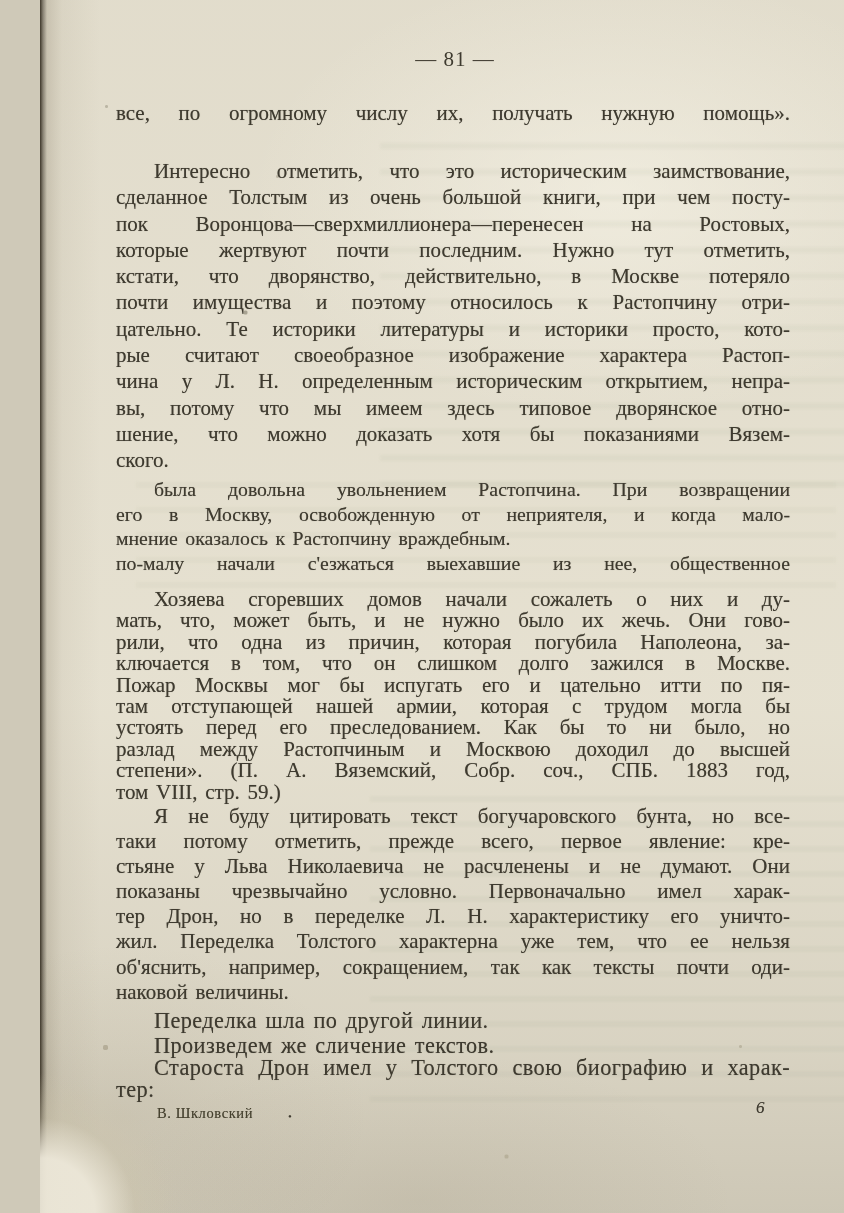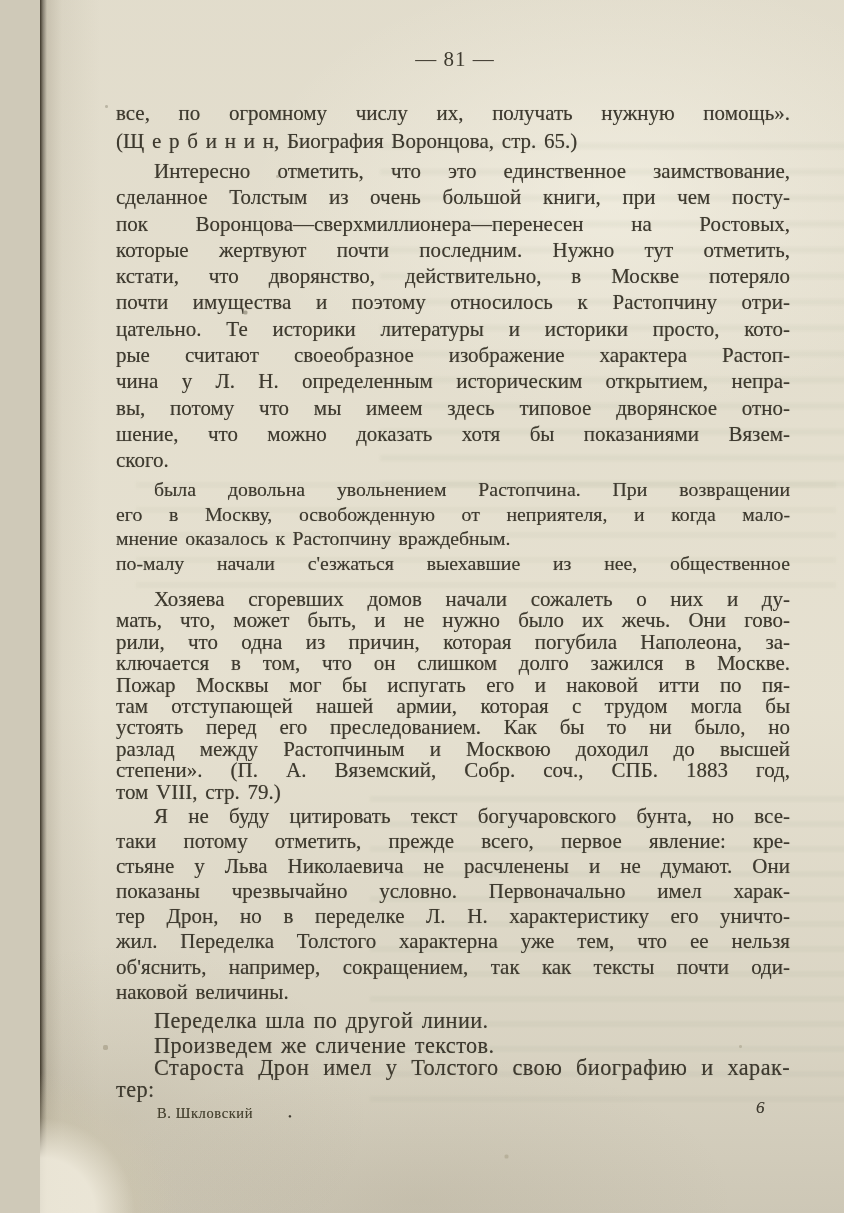--- a/index.html
+++ b/index.html
@@ -88,24 +88,23 @@
   <div class="ghost ghost-1"></div>
   <div class="ghost ghost-2"></div>
   <div class="ghost ghost-3"></div>
   <div class="specks"></div>
 
   <div class="header">— 81 —</div>
 
   <div class="text-body">
       <div class="para body">
         <div class="line">все, по огромному числу их, получать нужную помощь».</div>
-        <div class="line last">(Щ е р б и н и н,  Биография Воронцова, стр. 65.)</div>
       </div>
       <div class="para body indent">
-        <div class="line">Интересно отметить, что это единственное заимствование,</div>
+        <div class="line">Интересно отметить, что это историческим заимствование,</div>
         <div class="line">сделанное Толстым из очень большой книги, при чем посту-</div>
         <div class="line">пок Воронцова—сверхмиллионера—перенесен на Ростовых,</div>
         <div class="line">которые жертвуют почти последним. Нужно тут отметить,</div>
         <div class="line">кстати, что дворянство, действительно, в Москве потеряло</div>
         <div class="line">почти имущества и поэтому относилось к Растопчину отри-</div>
         <div class="line">цательно. Те историки литературы и историки просто, кото-</div>
         <div class="line">рые считают своеобразное изображение характера Растоп-</div>
         <div class="line">чина у Л. Н. определенным историческим открытием, непра-</div>
         <div class="line">вы, потому что мы имеем здесь типовое дворянское отно-</div>
         <div class="line">шение, что можно доказать хотя бы показаниями Вязем-</div>
@@ -115,26 +114,26 @@
         <div class="line">была довольна увольнением Растопчина. При возвращении</div>
         <div class="line">его в Москву, освобожденную от неприятеля, и когда мало-</div>
         <div class="line last">мнение оказалось к Растопчину враждебным.</div>
         <div class="line">по-малу начали с'езжаться выехавшие из нее, общественное</div>
       </div>
       <div class="para blockquote indent">
         <div class="line">Хозяева сгоревших домов начали сожалеть о них и ду-</div>
         <div class="line">мать, что, может быть, и не нужно было их жечь. Они гово-</div>
         <div class="line">рили, что одна из причин, которая погубила Наполеона, за-</div>
         <div class="line">ключается в том, что он слишком долго зажился в Москве.</div>
-        <div class="line">Пожар Москвы мог бы испугать его и наковой итти по пя-</div>
+        <div class="line">Пожар Москвы мог бы испугать его и цательно итти по пя-</div>
         <div class="line">там отступающей нашей армии, которая с трудом могла бы</div>
         <div class="line">устоять перед его преследованием. Как бы то ни было, но</div>
         <div class="line">разлад между Растопчиным и Москвою доходил до высшей</div>
         <div class="line">степени». (П. А. Вяземский, Собр. соч., СПБ. 1883 год,</div>
-        <div class="line last">том VIII, стр. 79.)</div>
+        <div class="line last">том VIII, стр. 59.)</div>
       </div>
       <div class="para body indent">
         <div class="line">Я не буду цитировать текст богучаровского бунта, но все-</div>
         <div class="line">таки потому отметить, прежде всего, первое явление: кре-</div>
         <div class="line">стьяне у Льва Николаевича не расчленены и не думают. Они</div>
         <div class="line">показаны чрезвычайно условно. Первоначально имел харак-</div>
         <div class="line">тер Дрон, но в переделке Л. Н. характеристику его уничто-</div>
         <div class="line">жил. Переделка Толстого характерна уже тем, что ее нельзя</div>
         <div class="line">об'яснить, например, сокращением, так как тексты почти оди-</div>
         <div class="line last">наковой величины.</div>

